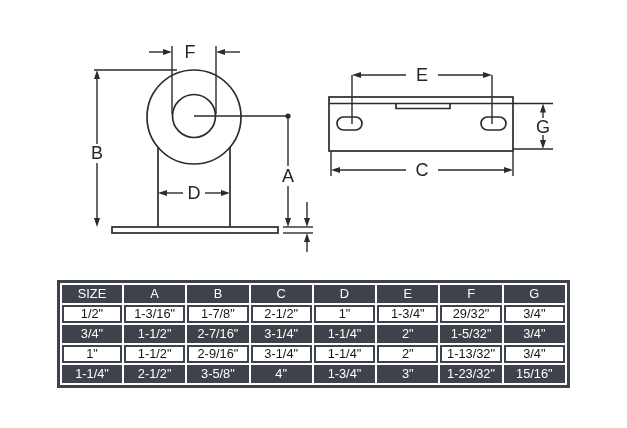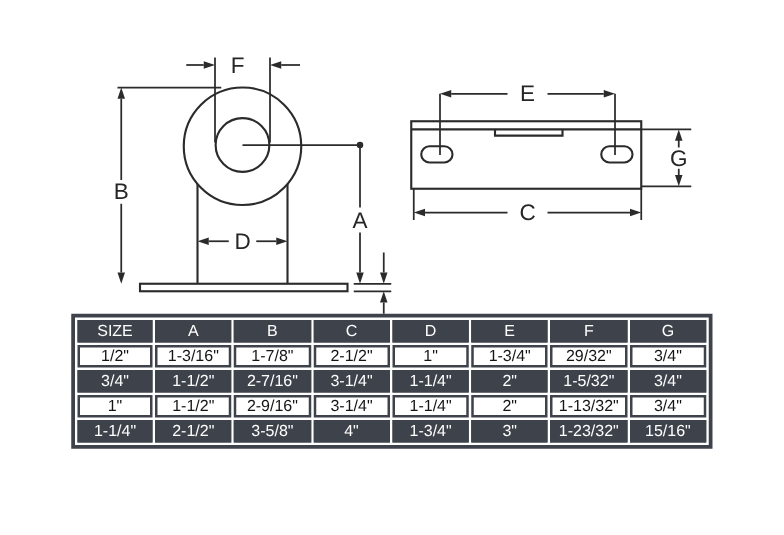--- a/index.html
+++ b/index.html
@@ -7,21 +7,21 @@
     position:relative; width:627px; height:428px; background:#ffffff; overflow:hidden;
     font-family:"Liberation Sans", sans-serif;
   }
   svg.diagram { position:absolute; left:0; top:0; }
   svg.diagram .outline { stroke:#2b2b2b; stroke-width:1.7; fill:none; }
   svg.diagram .outline-fill { stroke:#2b2b2b; stroke-width:1.7; fill:#ffffff; }
   svg.diagram .dim { stroke:#2b2b2b; stroke-width:1.4; fill:none; }
   svg.diagram .arrow { fill:#2b2b2b; stroke:none; }
   svg.diagram text { font-family:"Liberation Sans", sans-serif; font-size:18px; fill:#262626; }
   table.spec {
-    position:absolute; left:57px; top:251px; width:513px;
+    position:absolute; left:57px; top:280px; width:513px;
     border-collapse:separate; border-spacing:2px;
     background:#ffffff; border:3px solid #3e434b; table-layout:fixed;
   }
   table.spec td {
     border:2px solid #3e434b; text-align:center; vertical-align:middle;
     font-size:12.8px; height:14px; line-height:14px; padding:0; overflow:hidden; white-space:nowrap;
   }
   table.spec tr.dark td { background:#3e434b; color:#ffffff; }
   table.spec tr.light td { background:#ffffff; color:#151515; }
 </style>

